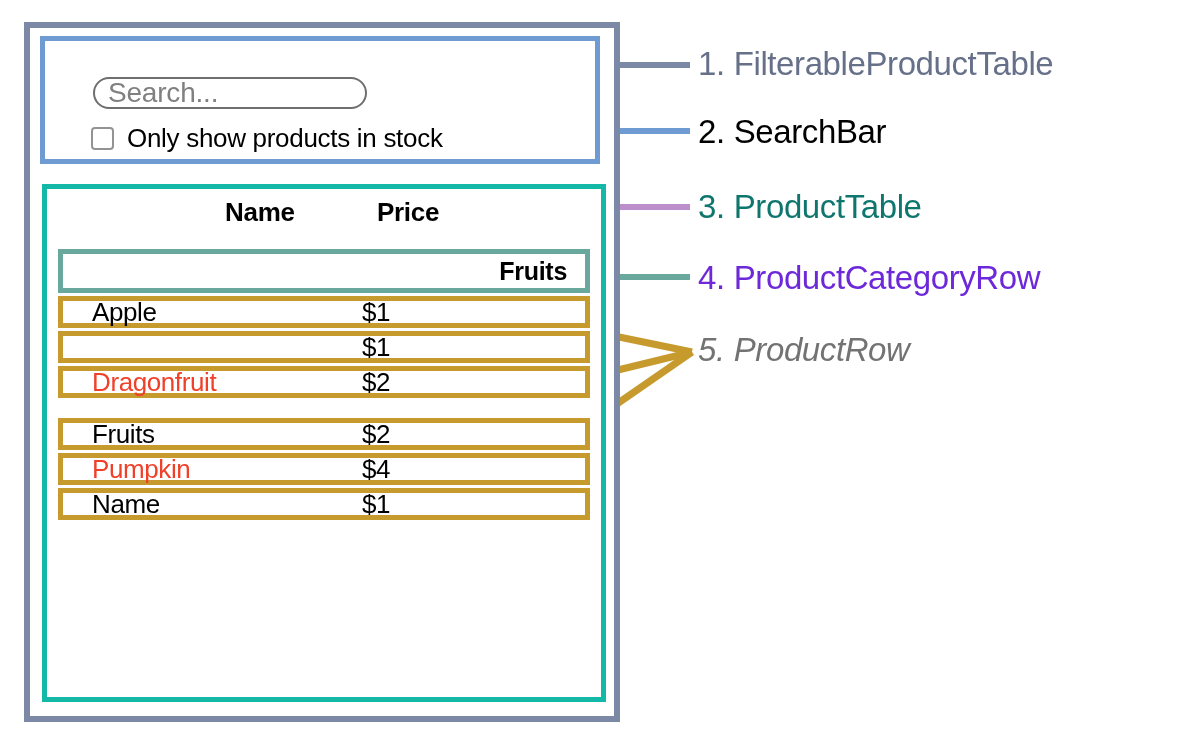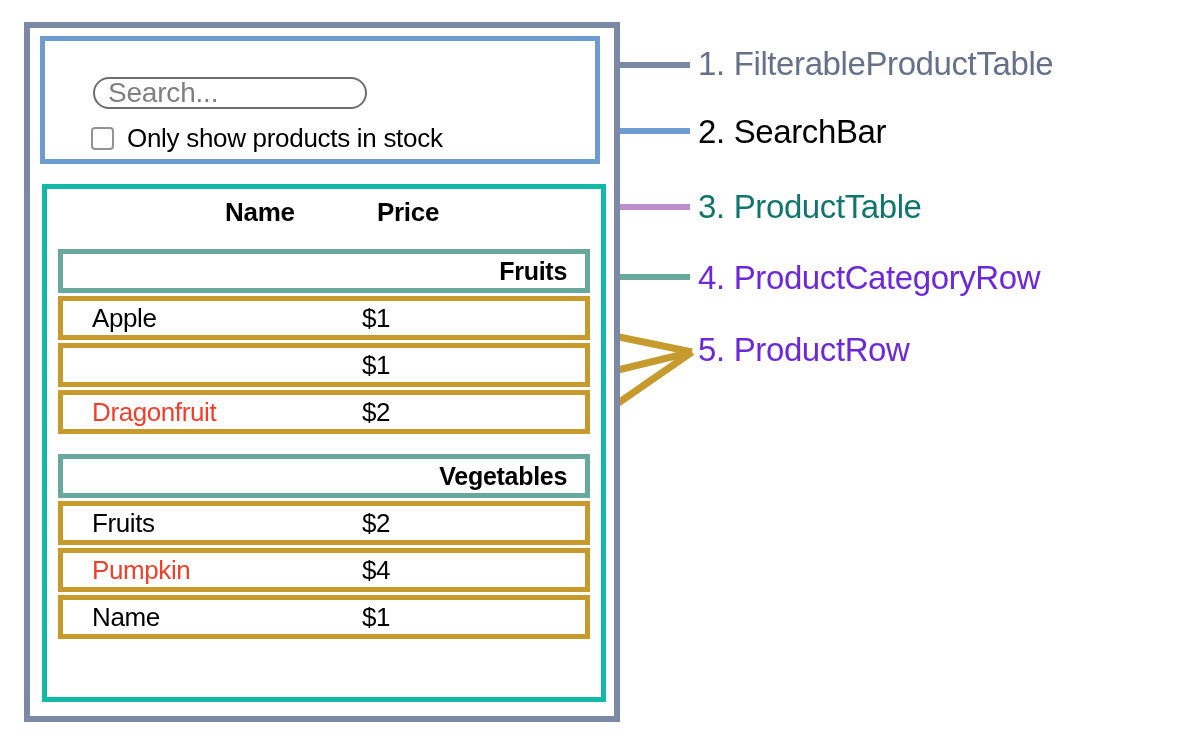--- a/index.html
+++ b/index.html
@@ -159,21 +159,21 @@
     letter-spacing: -0.3px;
     position: relative;
     left: -18px;
   }
 
   
   .product-row {
     position: relative;
     box-sizing: border-box;
     width: 532px;
-    height: 44px;
+    height: 32px;
     border: 5px solid #c69a2d;
     background: #ffffff;
     margin-bottom: 3px;
   }
   .product-row .cell-name {
     position: absolute;
     left: 29px;
     top: 50%;
     transform: translateY(-50%);
     font-size: 26px;
@@ -202,21 +202,21 @@
     font-family: "Liberation Sans", sans-serif;
     font-size: 33px;
     letter-spacing: -0.4px;
     white-space: nowrap;
   }
   .legend-num { margin-right: 9px; }
   #legend-1 { left: 698px; top: 45px;  color: #667089; }
   #legend-2 { left: 698px; top: 113px; color: #000000; }
   #legend-3 { left: 698px; top: 188px; color: #0f766e; }
   #legend-4 { left: 698px; top: 259px; color: #6d28d9; }
-  #legend-5 { left: 698px; top: 331px; color: #6d28d9; }
+  #legend-5 { left: 698px; top: 331px; color: #737373; font-style: italic; }
 </style>
 </head>
 <body>
 
 <div id="diagram-root">
 
   <svg id="connectors" viewBox="0 0 1200 744" width="1200" height="744">
 
     <line x1="620" y1="65" x2="690" y2="65" stroke="#7c89a6" stroke-width="6"></line>
 
@@ -265,23 +265,20 @@
         <span class="cell-price">$1</span>
       </div>
 
       <div class="product-row">
         <span class="cell-name out-of-stock">Dragonfruit</span>
         <span class="cell-price">$2</span>
       </div>
 
       <div class="row-gap"></div>
 
-      <div class="category-row">
-        <span class="cat-label">Vegetables</span>
-      </div>
 
       <div class="product-row">
         <span class="cell-name">Fruits</span>
         <span class="cell-price">$2</span>
       </div>
 
       <div class="product-row">
         <span class="cell-name out-of-stock">Pumpkin</span>
         <span class="cell-price">$4</span>
       </div>

